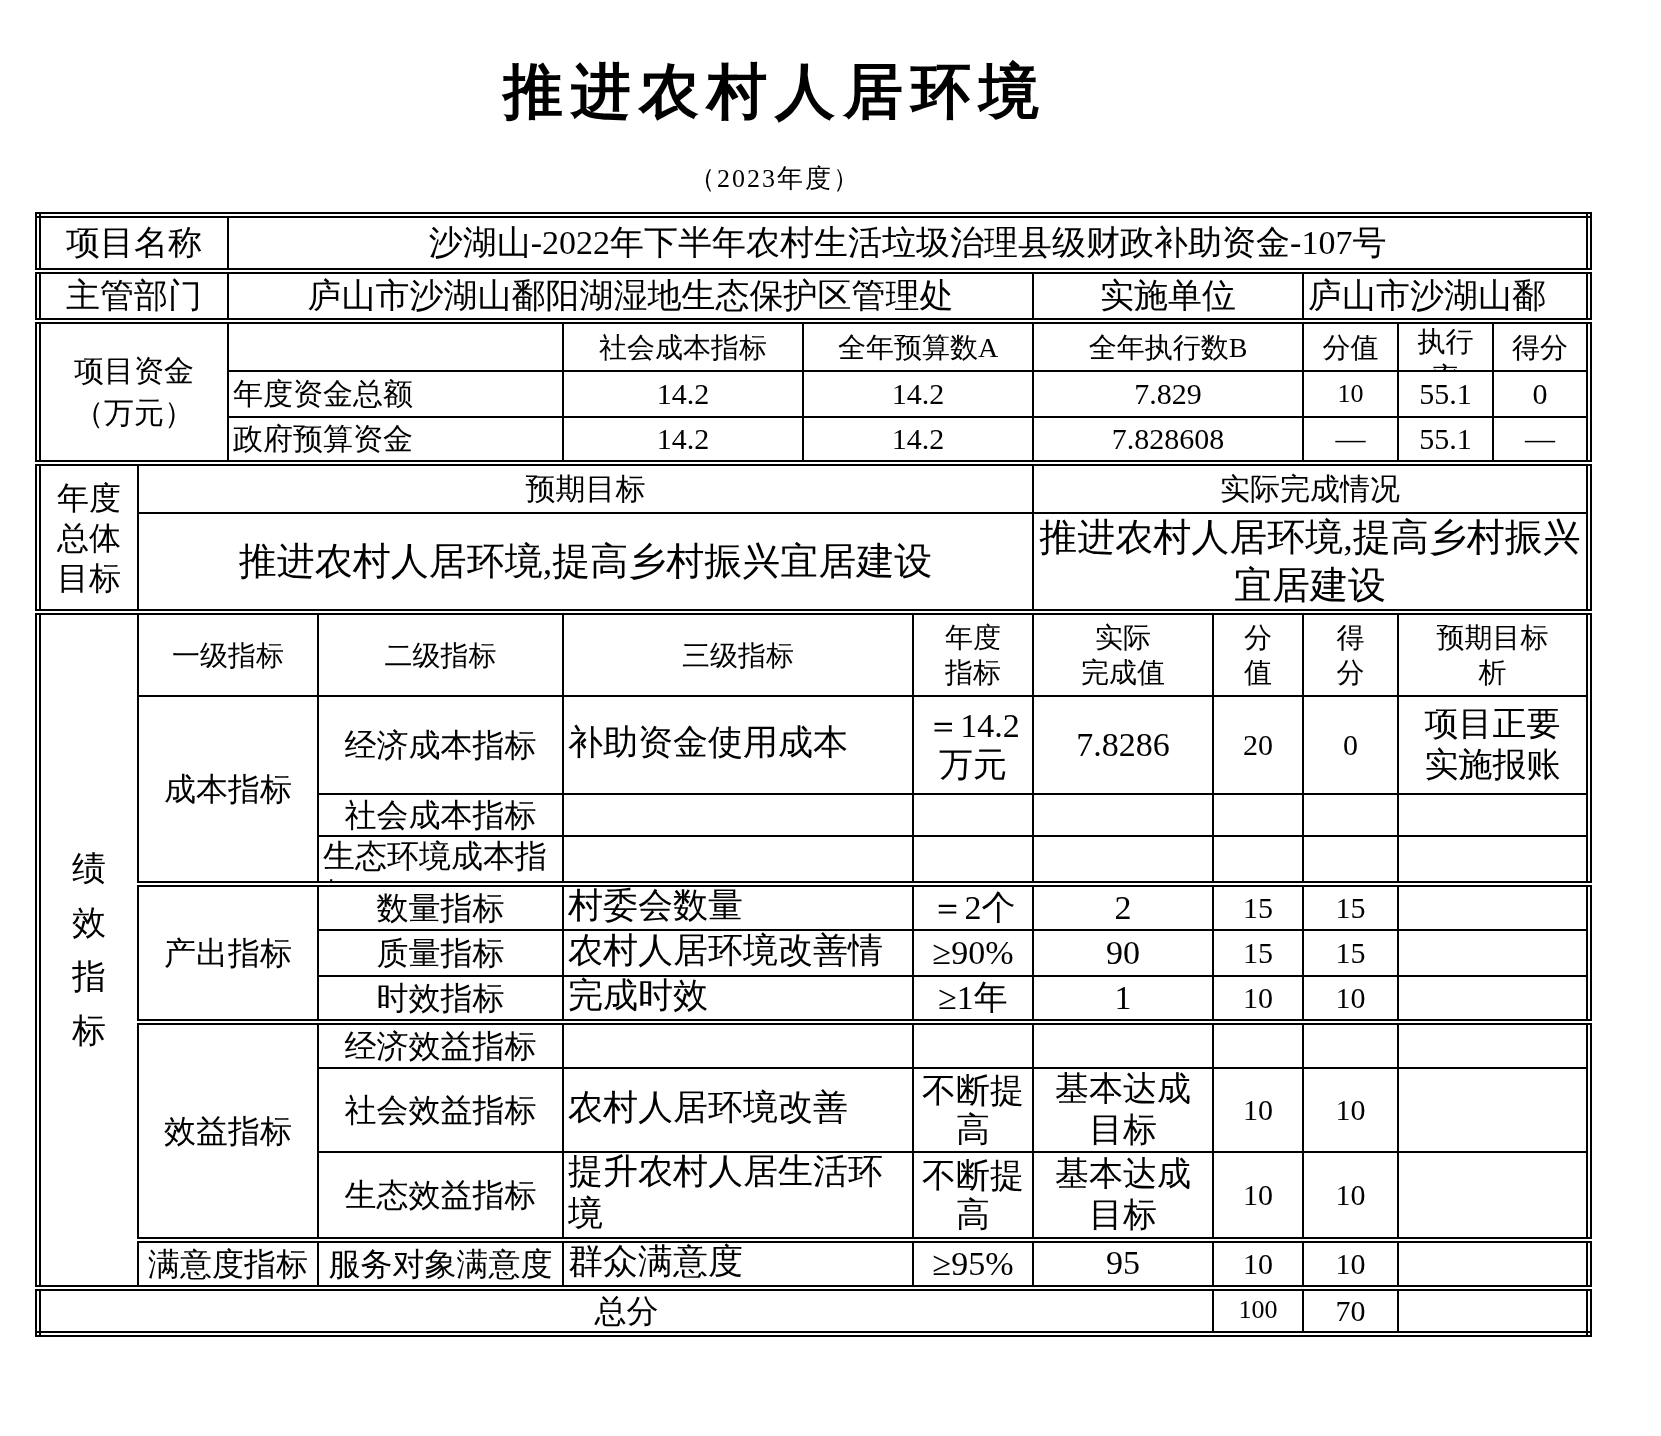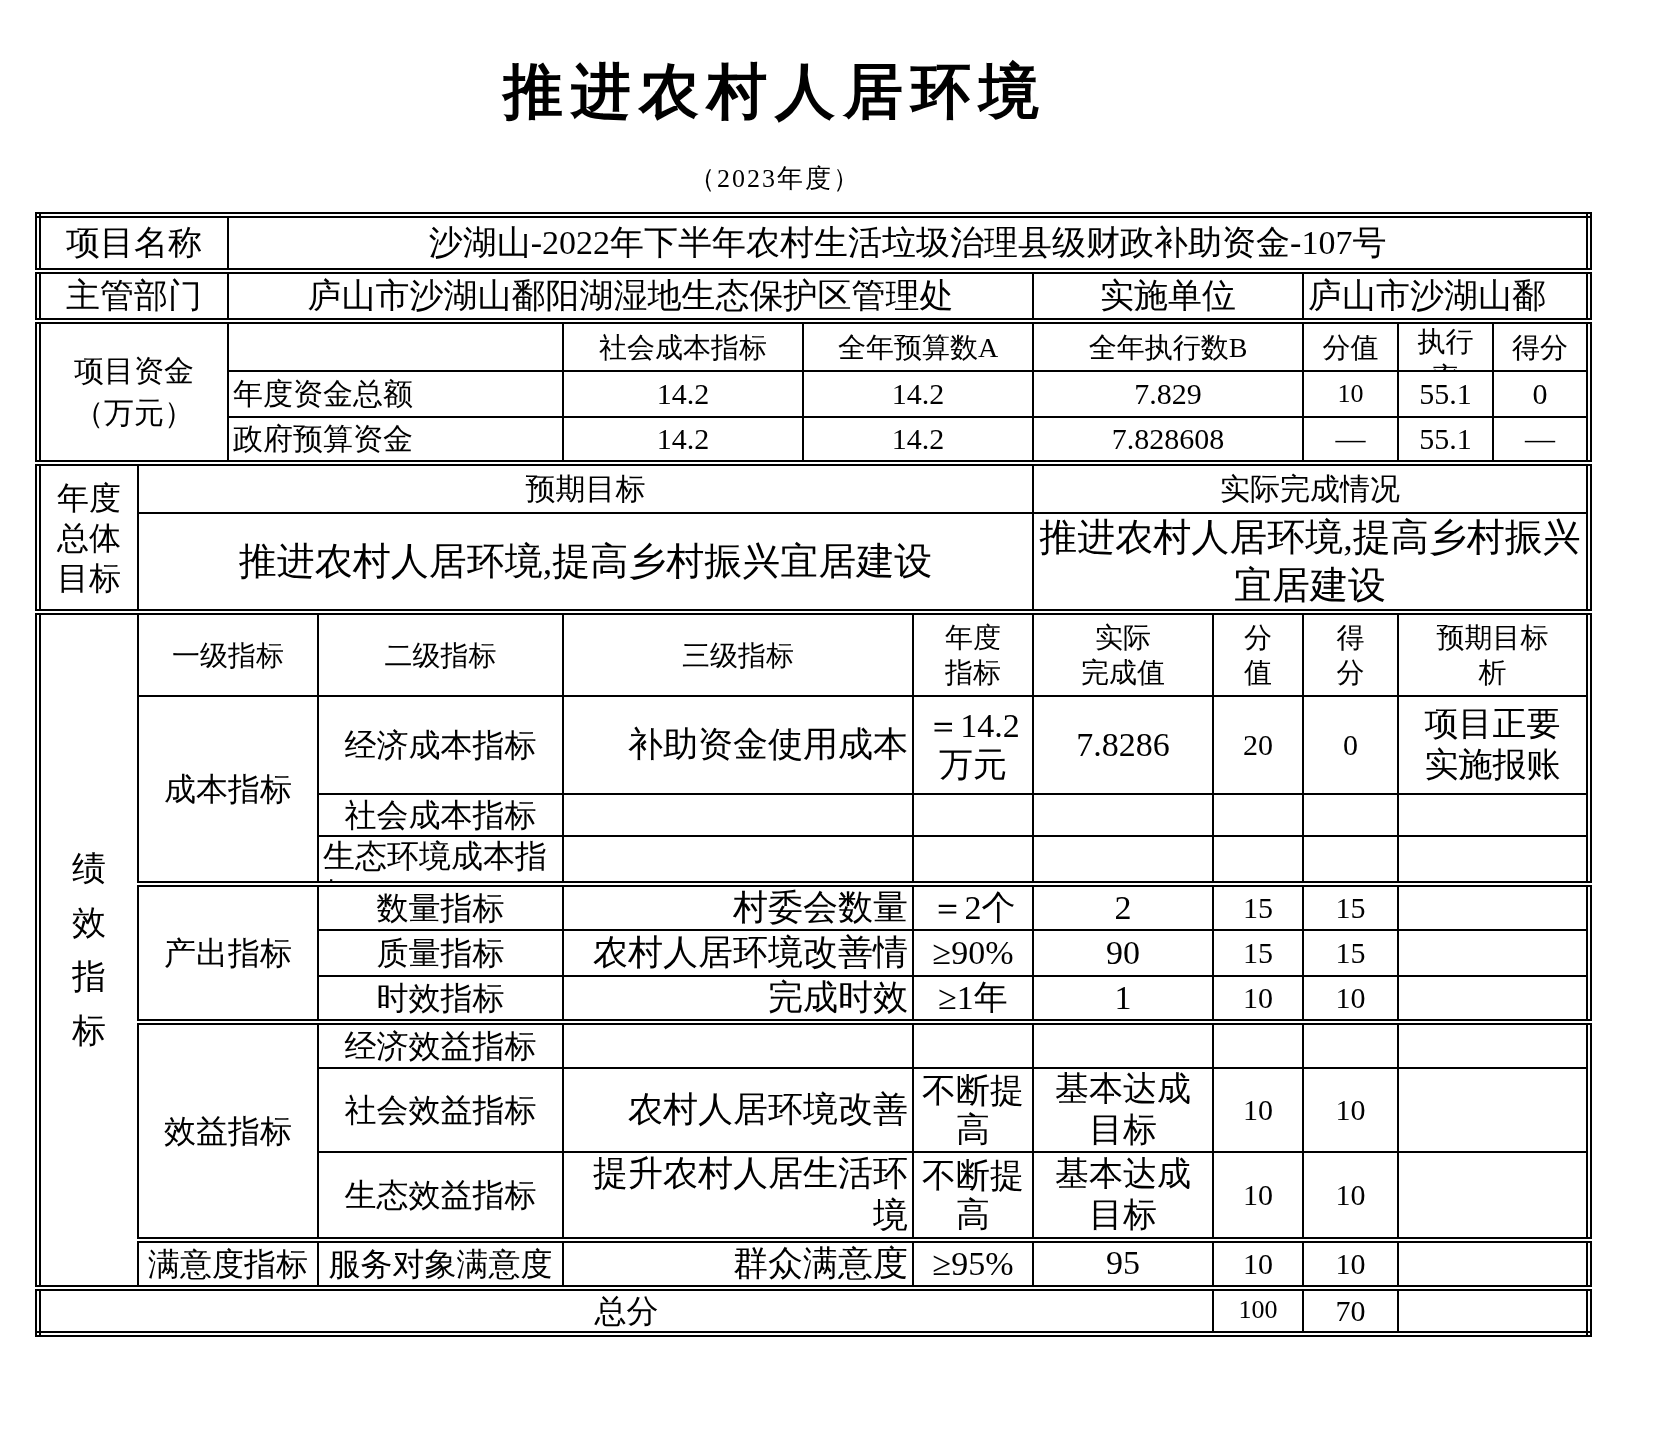--- a/index.html
+++ b/index.html
@@ -53,21 +53,21 @@
   tr.sat { height: 42px; } tr.tot { height: 46px; }
   
   .f34 { font-size: 34px; }
   .hdr { font-size: 28px; }
   .big { font-size: 38px; }
   .sec { font-size: 30px; line-height: 42px; margin-top: 12px; }
   .goal-label { font-size: 32px; line-height: 40px; }
   .vert { font-size: 34px; line-height: 54px; }
   .grp { font-size: 32px; }
   .l2 { font-size: 32px; }
-  .l3 { font-size: 35px; text-align: right; line-height: 1.2; }
+  .l3 { font-size: 35px; text-align: left; line-height: 1.2; font-family: Liberation Mono, monospace; }
   .tgt { font-size: 34px; line-height: 1.15; }
   .act { font-size: 34px; line-height: 1.2; }
   .dev { font-size: 34px; line-height: 1.2; }
   .sm { font-size: 26px; }
   .cliph {
     height: 46px; overflow: hidden;
     line-height: 36px; font-size: 28px;
     white-space: pre-line;
   }
   .clipd {

